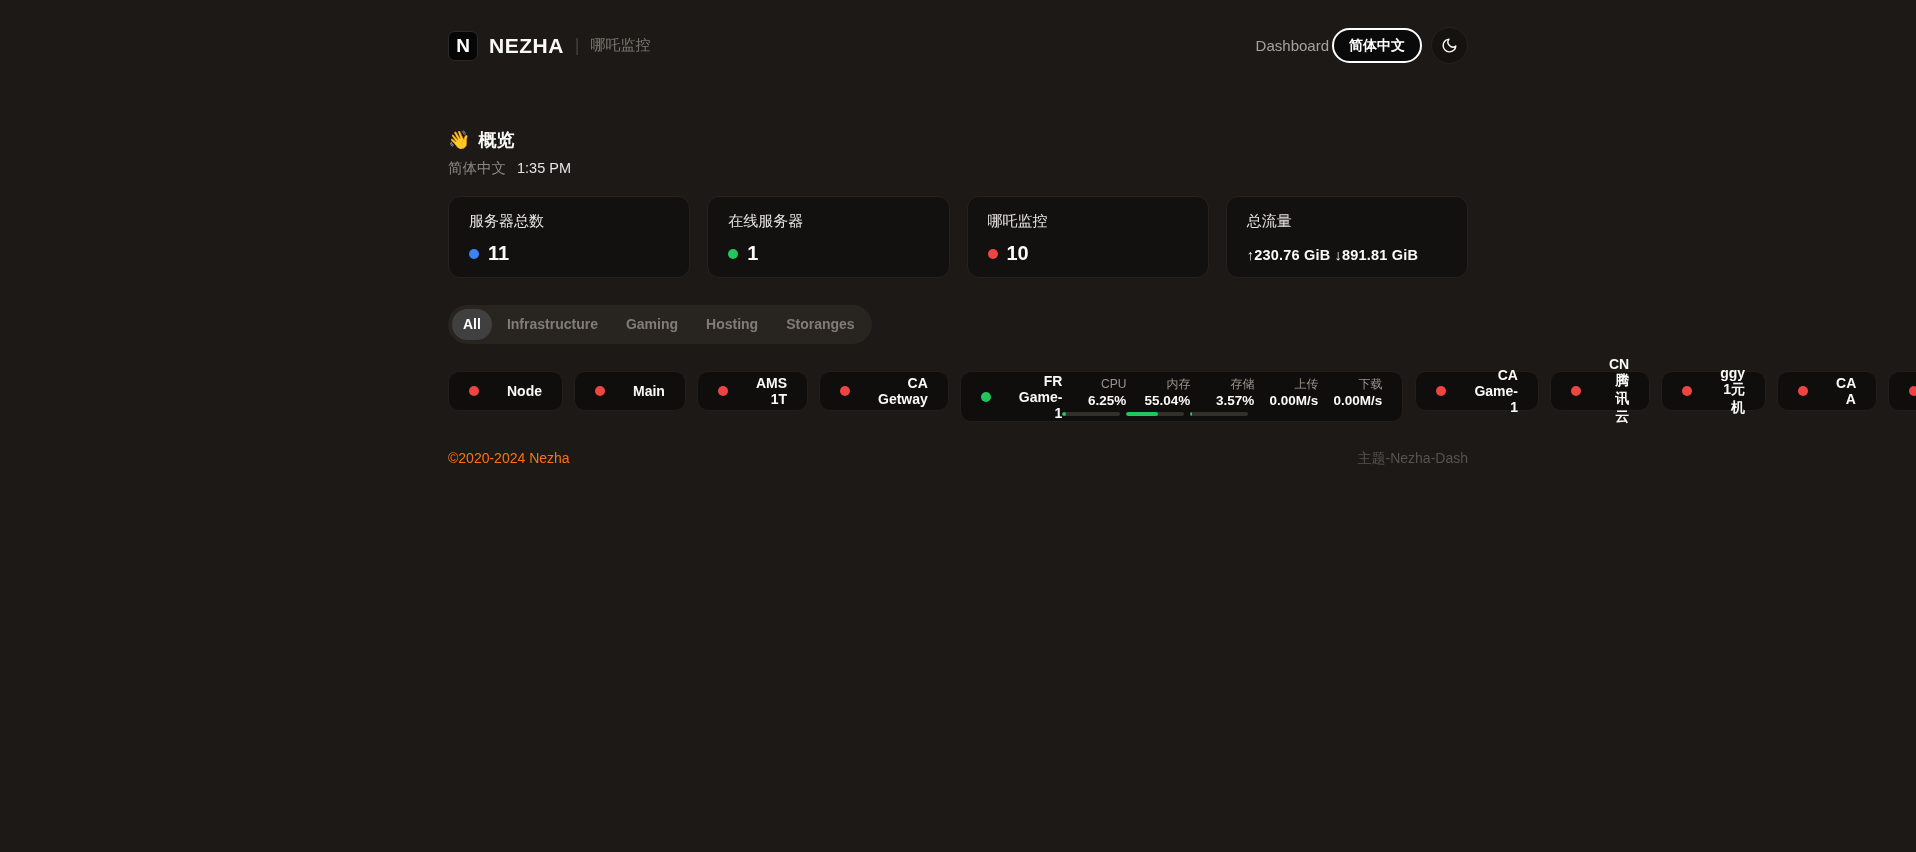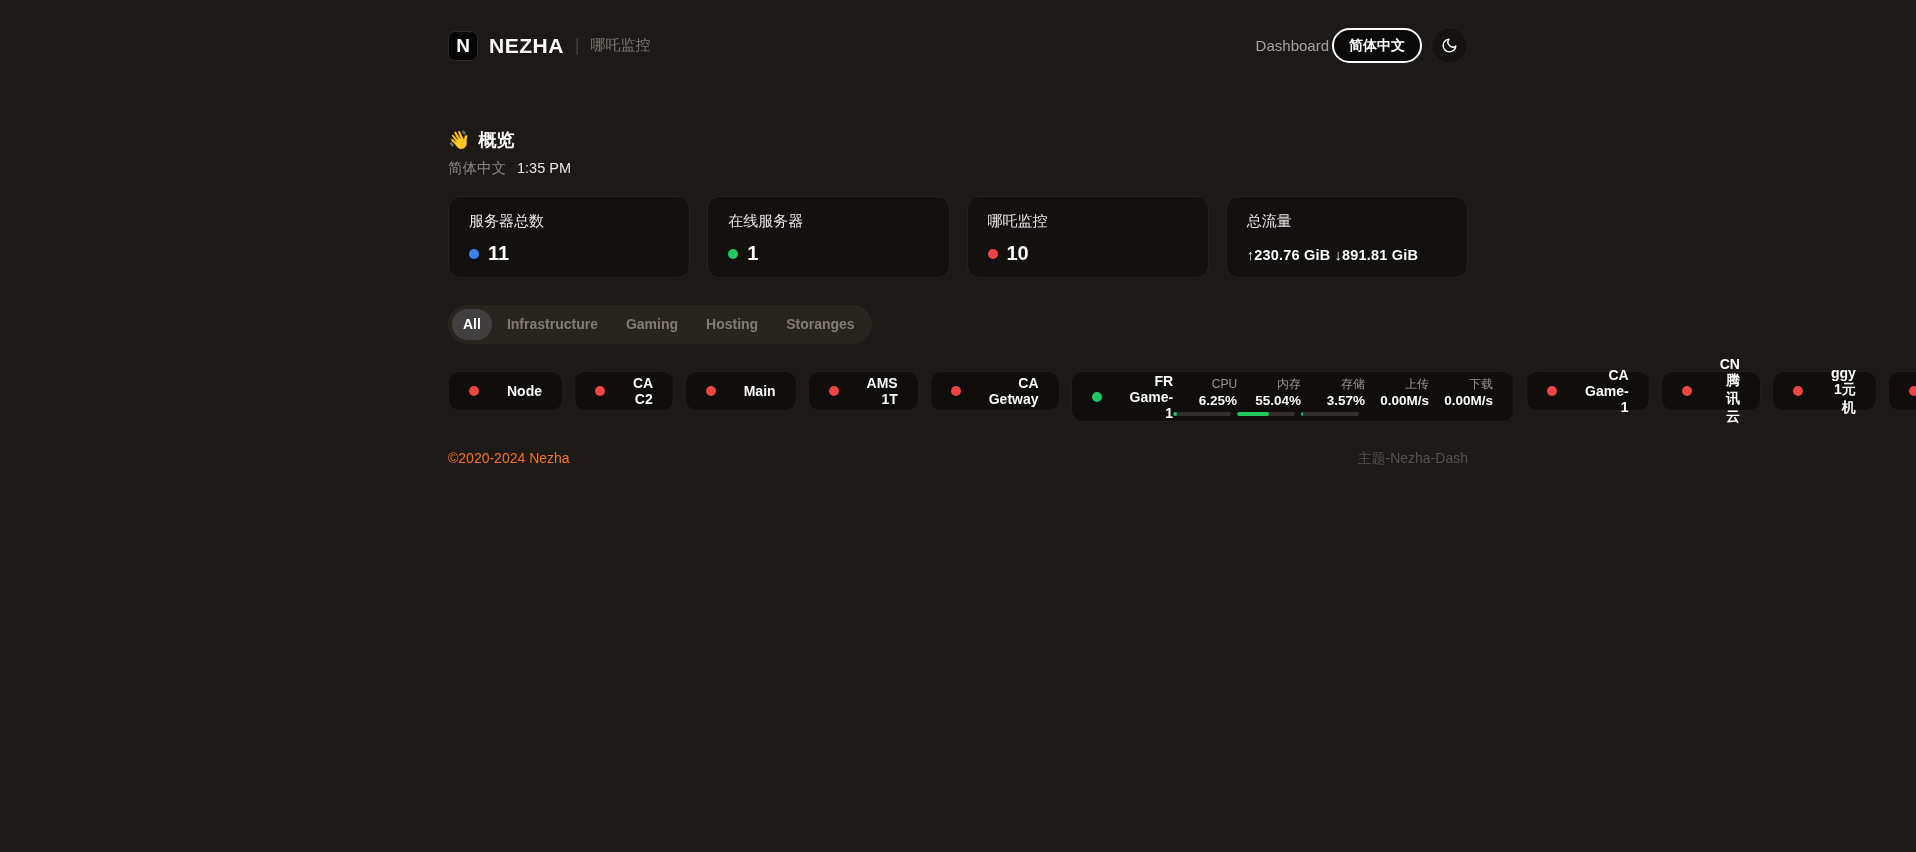--- a/index.html
+++ b/index.html
@@ -167,24 +167,20 @@
 
   
   <div class="server-grid">
     <div class="server-col">
       <div class="srow">
         <span class="dot" style="background: rgb(239, 68, 68);"></span>
         <span class="srow-name">Node</span>
       </div>
       <div class="srow">
         <span class="dot" style="background: rgb(239, 68, 68);"></span>
-        <span class="srow-name">CA C2</span>
-      </div>
-      <div class="srow">
-        <span class="dot" style="background: rgb(239, 68, 68);"></span>
         <span class="srow-name">Main</span>
       </div>
       <div class="srow">
         <span class="dot" style="background: rgb(239, 68, 68);"></span>
         <span class="srow-name">AMS 1T</span>
       </div>
       <div class="srow">
         <span class="dot" style="background: rgb(239, 68, 68);"></span>
         <span class="srow-name">CA Getway</span>
       </div>
@@ -232,20 +228,24 @@
       <div class="srow">
         <span class="dot" style="background: rgb(239, 68, 68);"></span>
         <span class="srow-name">CN 腾讯云</span>
       </div>
       <div class="srow">
         <span class="dot" style="background: rgb(239, 68, 68);"></span>
         <span class="srow-name">ggy 1元机</span>
       </div>
       <div class="srow">
         <span class="dot" style="background: rgb(239, 68, 68);"></span>
+        <span class="srow-name">CA A</span>
+      </div>
+      <div class="srow">
+        <span class="dot" style="background: rgb(239, 68, 68);"></span>
         <span class="srow-name">CA C1</span>
       </div>
     </div>
   </div>
 
   
   <div class="footer">
     <span class="footer-left">©2020-2024 Nezha</span>
     <span class="footer-right">主题-Nezha-Dash</span>
   </div>

